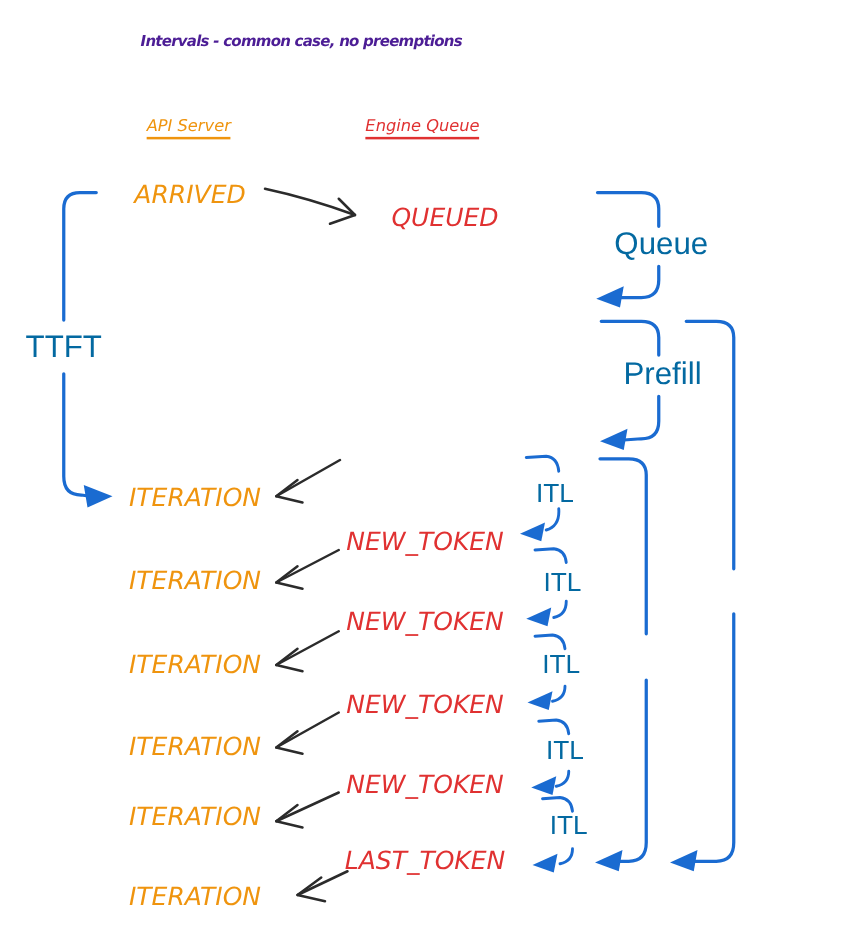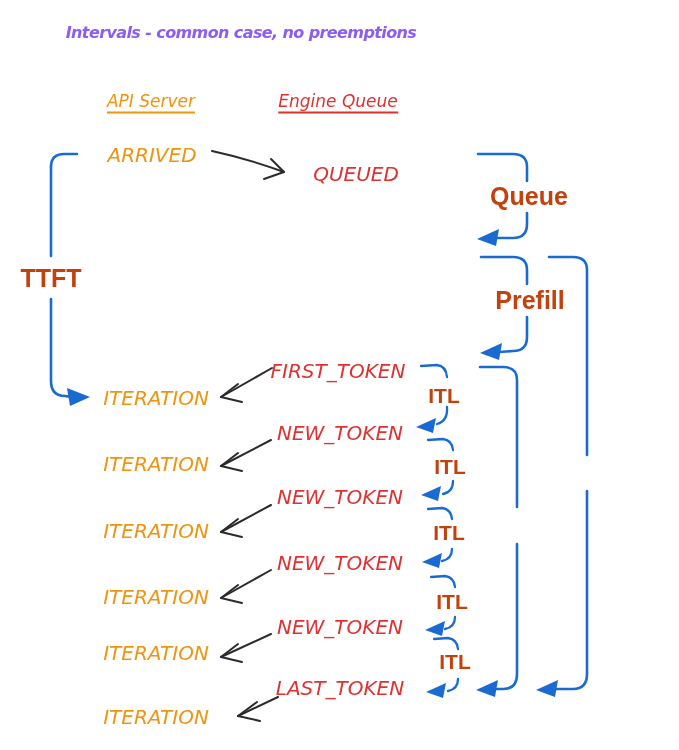--- a/index.html
+++ b/index.html
@@ -1,25 +1,25 @@
 <!DOCTYPE html>
 <html><head>
 <meta charset="utf-8">
 <style>
   html,body{margin:0;padding:0;background:#fff;}
   .canvas{position:relative;width:679px;height:750px;background:#ffffff;overflow:hidden;
           font-family:"Liberation Sans",sans-serif;}
   .t{position:absolute;transform:translate(-50%,-50%);white-space:nowrap;line-height:1;}
   .hand{font-family:"DejaVu Sans",sans-serif;font-style:italic;}
-  .title{font-size:16px;font-weight:bold;letter-spacing:-0.6px;color:#8b5cf6;}
+  .title{font-size:12px;font-weight:bold;letter-spacing:-0.6px;color:#4c1d95;}
   .api{color:#ef940e;}
   .engine{color:#e03131;}
-  .col-header{font-size:17px;padding-bottom:2px;border-bottom:2px solid currentColor;}
+  .col-header{font-size:13px;padding-bottom:2px;border-bottom:2px solid currentColor;}
   .event{font-size:20px;}
-  .blue{color:#c2410c;font-family:"Liberation Sans",sans-serif;font-weight:bold;}
+  .blue{color:#0369a1;font-family:"Liberation Sans",sans-serif;}
   .blue-lg{font-size:25px;}
   .blue-sm{font-size:21px;text-align:center;}
   svg.layer{position:absolute;left:0;top:0;}
   svg .brk{fill:none;stroke:#1a6bd1;stroke-width:2.6;stroke-linecap:round;stroke-linejoin:round;}
   svg .brk-sm{fill:none;stroke:#1a6bd1;stroke-width:2.3;stroke-linecap:round;stroke-linejoin:round;}
   svg .head{fill:#1a6bd1;stroke:none;}
   svg .blk{fill:none;stroke:#2b2b2b;stroke-width:2;stroke-linecap:round;stroke-linejoin:round;}
 </style>
 </head>
 <body>
@@ -121,21 +121,20 @@
 
   <div class="t hand api event" style="left:152px;top:155px">ARRIVED</div>
   <div class="t hand api event" style="left:156px;top:398px">ITERATION</div>
   <div class="t hand api event" style="left:156px;top:464px">ITERATION</div>
   <div class="t hand api event" style="left:156px;top:531px">ITERATION</div>
   <div class="t hand api event" style="left:156px;top:597px">ITERATION</div>
   <div class="t hand api event" style="left:156px;top:653px">ITERATION</div>
   <div class="t hand api event" style="left:156px;top:717px">ITERATION</div>
 
   <div class="t hand engine event" style="left:356px;top:174px">QUEUED</div>
-  <div class="t hand engine event" style="left:338px;top:371px">FIRST_TOKEN</div>
   <div class="t hand engine event" style="left:340px;top:433px">NEW_TOKEN</div>
   <div class="t hand engine event" style="left:340px;top:497px">NEW_TOKEN</div>
   <div class="t hand engine event" style="left:340px;top:563px">NEW_TOKEN</div>
   <div class="t hand engine event" style="left:340px;top:627px">NEW_TOKEN</div>
   <div class="t hand engine event" style="left:340px;top:688px">LAST_TOKEN</div>
 
   <div class="t blue blue-lg" style="left:51px;top:278px">TTFT</div>
   <div class="t blue blue-lg" style="left:529px;top:196px">Queue</div>
   <div class="t blue blue-lg" style="left:530px;top:300px">Prefill</div>
 

